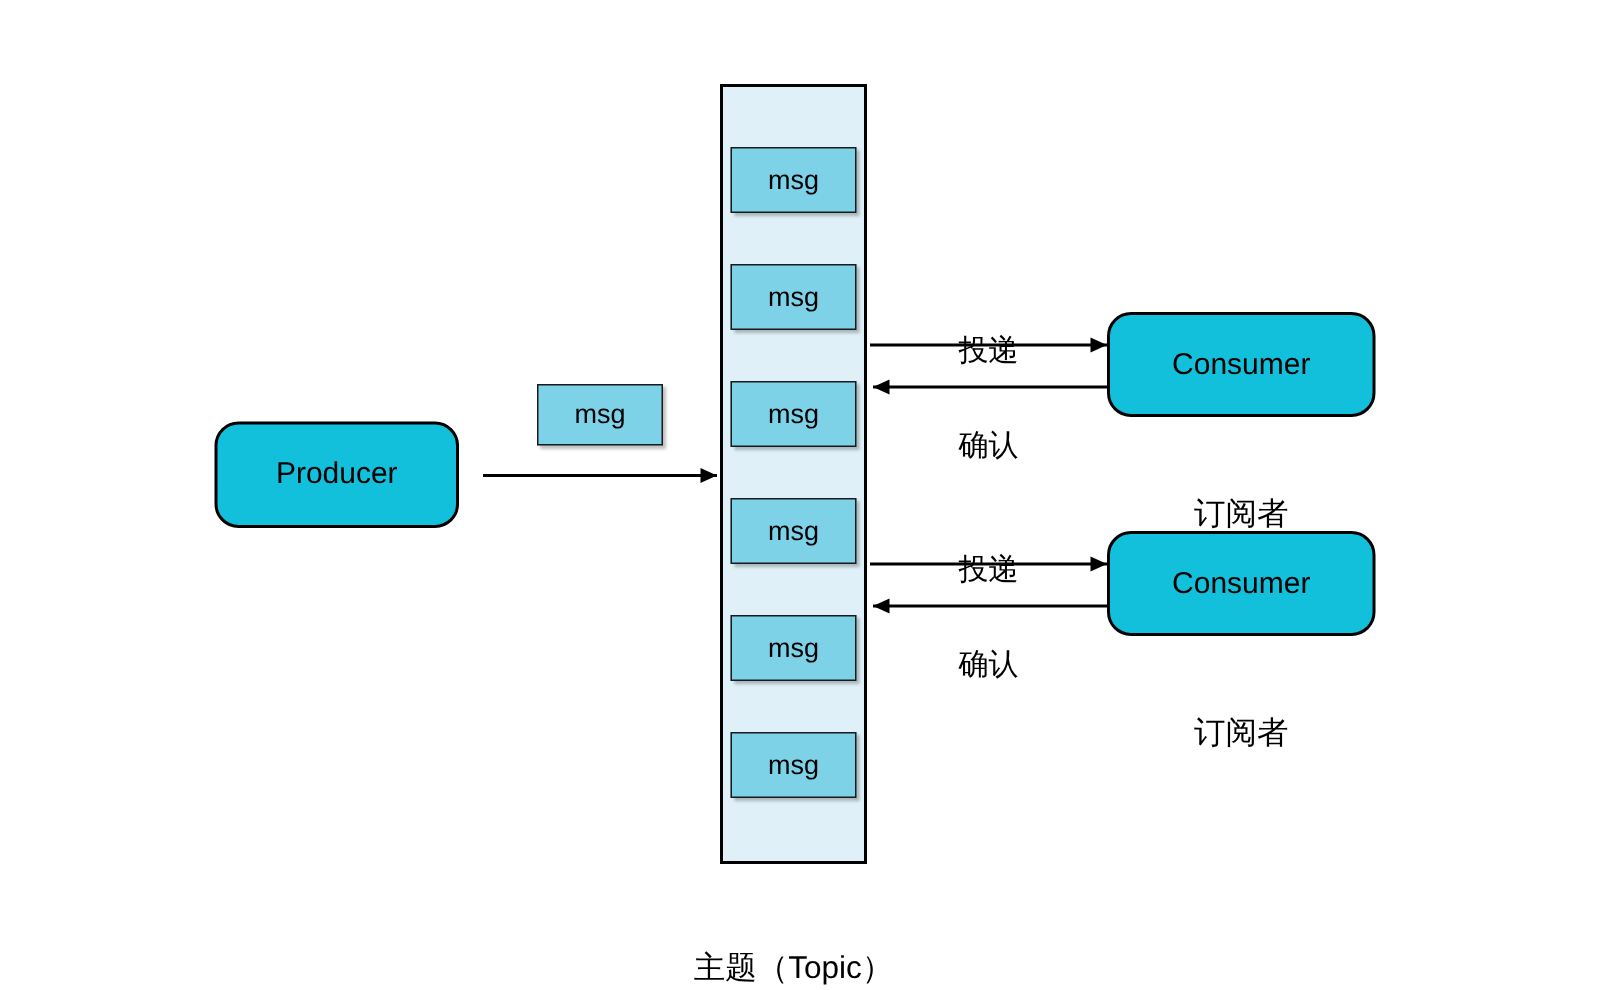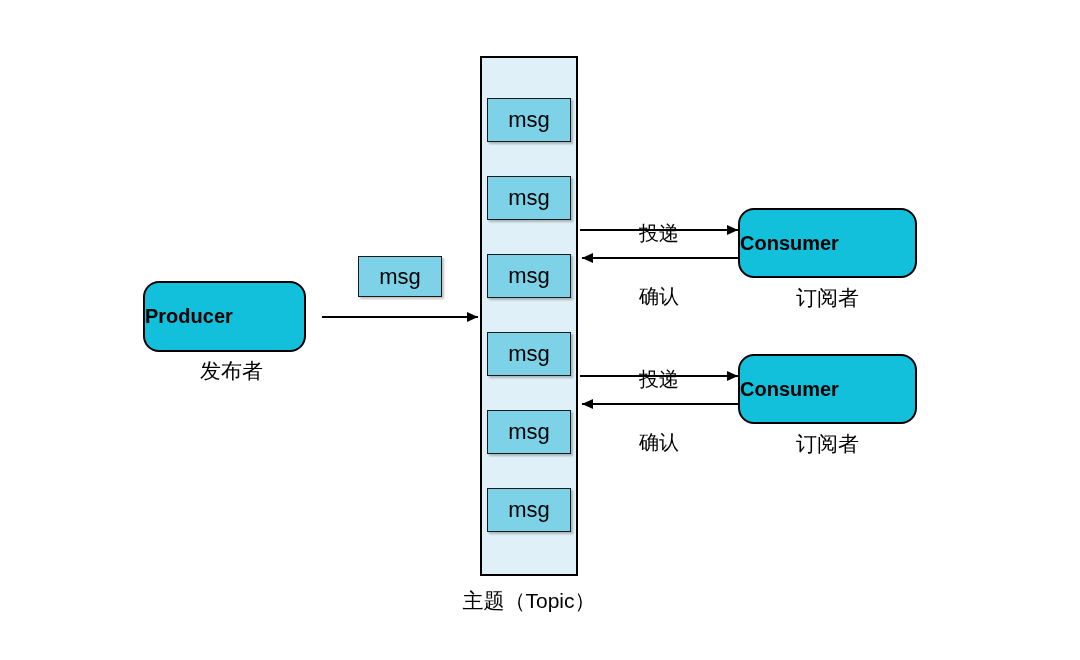--- a/index.html
+++ b/index.html
@@ -17,55 +17,55 @@
     width:1080px;height:660px;
     background:var(--bg);
     overflow:hidden;
   }
   
   .node{
     position:absolute;
     background:var(--node-fill);
     border:2.5px solid var(--border);
     border-radius:16px;
-    display:flex;align-items:center;justify-content:flex-start;
+    display:flex;align-items:center;justify-content:center;
     font-size:20px;
     color:#000;
-    font-weight:bold;
   }
   .producer{left:143px;top:281px;width:163px;height:71px;}
   .consumer-1{left:738px;top:208px;width:179px;height:70px;}
   .consumer-2{left:738px;top:354px;width:179px;height:70px;}
   
   .topic{
     position:absolute;
     left:480px;top:56px;width:98px;height:520px;
     background:var(--topic-fill);
     border:2px solid var(--border);
   }
   
   .msg{
     position:absolute;
     background:var(--msg-fill);
     border:1.5px solid #1a1a1a;
     box-shadow:2px 2px 2px rgba(0,0,0,0.25);
     display:flex;align-items:center;justify-content:center;
-    font-size:22px;
+    font-size:18px;
   }
   .topic .msg{left:5px;width:84px;height:44px;}
   .tm-0{top:40px;} .tm-1{top:118px;} .tm-2{top:196px;}
   .tm-3{top:274px;} .tm-4{top:352px;} .tm-5{top:430px;}
   .floating-msg{left:358px;top:256px;width:84px;height:41px;}
   
   .caption{
     position:absolute;
     font-size:21px;
     text-align:center;
     color:#000;
     white-space:nowrap;
+    margin-top:44px;
   }
   .producer-caption{left:143px;top:357px;width:177px;}
   .consumer-1-caption{left:738px;top:284px;width:179px;}
   .consumer-2-caption{left:738px;top:430px;width:179px;}
   .topic-caption{left:429px;top:587px;width:200px;text-align:center;}
   
   .arrow{
     position:absolute;
     height:2px;
     background:var(--border);
@@ -99,21 +99,20 @@
   .l-ack-2{left:580px;top:408px;}
 </style>
 </head>
 <body>
 
 <div class="canvas">
 
   <div class="node producer">
     <span>Producer</span>
   </div>
-  <div class="caption producer-caption">发布者</div>
 
   <div class="msg floating-msg">msg</div>
 
   <div class="arrow to-right a-producer"></div>
 
   <div class="topic">
     <div class="msg tm-0">msg</div>
     <div class="msg tm-1">msg</div>
     <div class="msg tm-2">msg</div>
     <div class="msg tm-3">msg</div>

